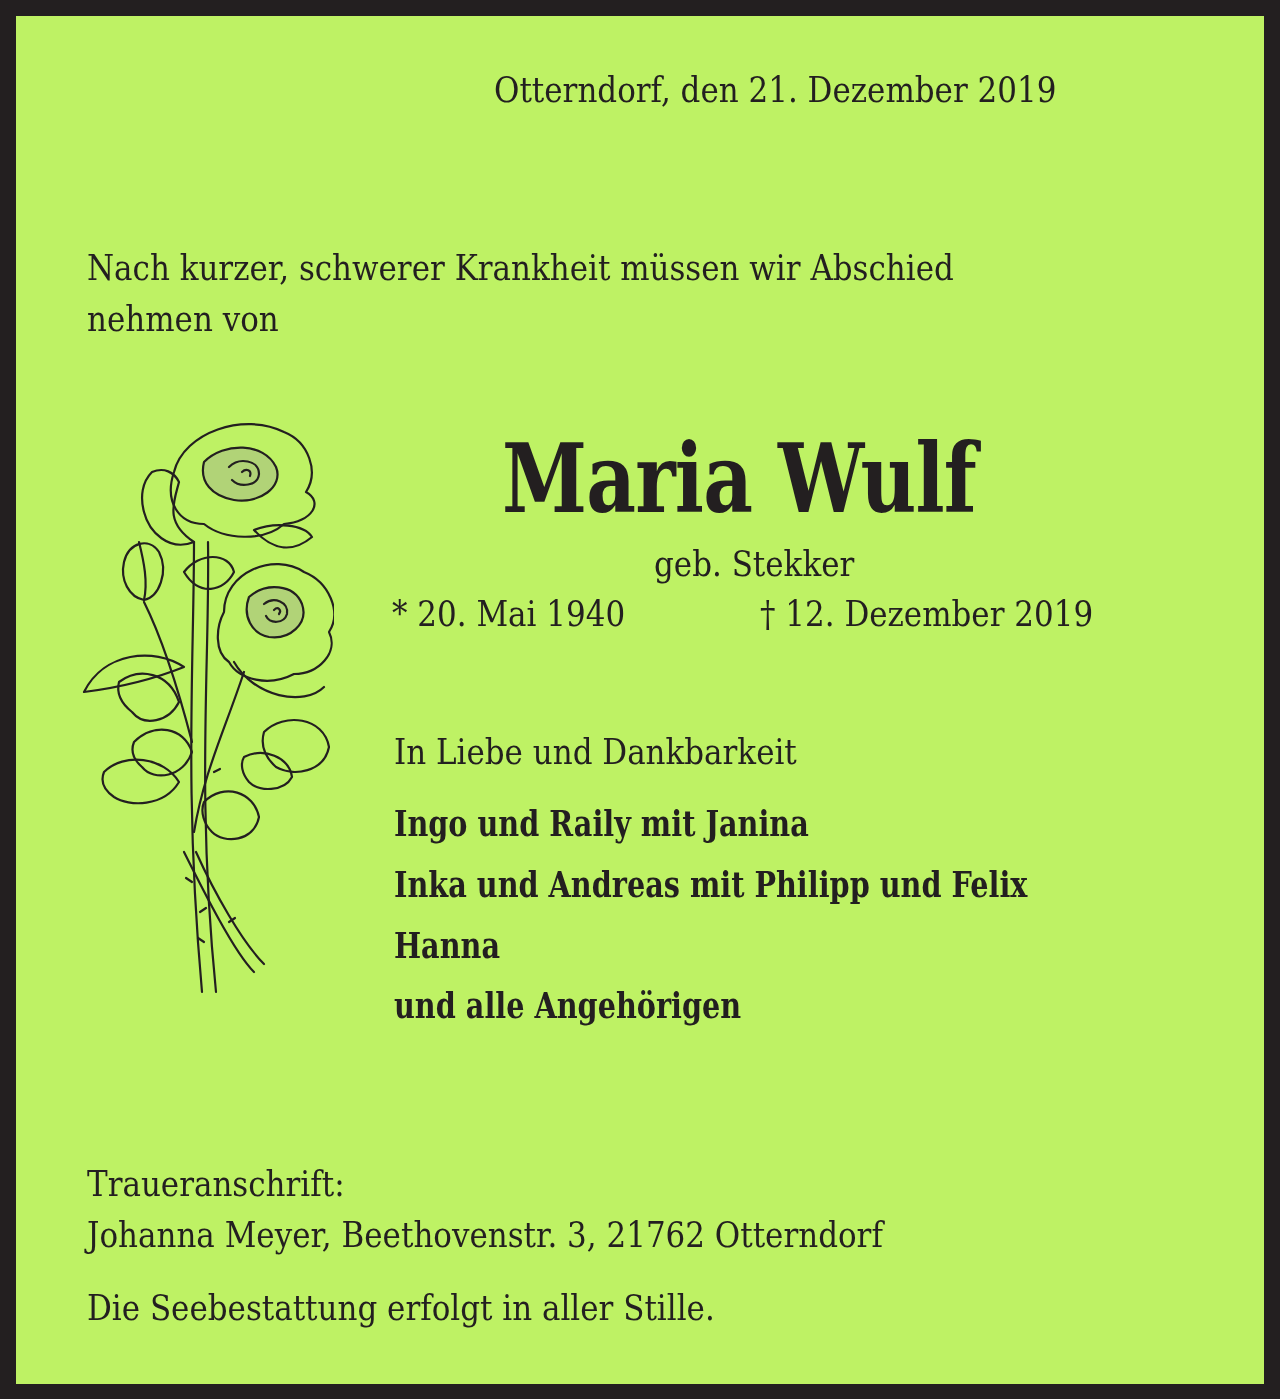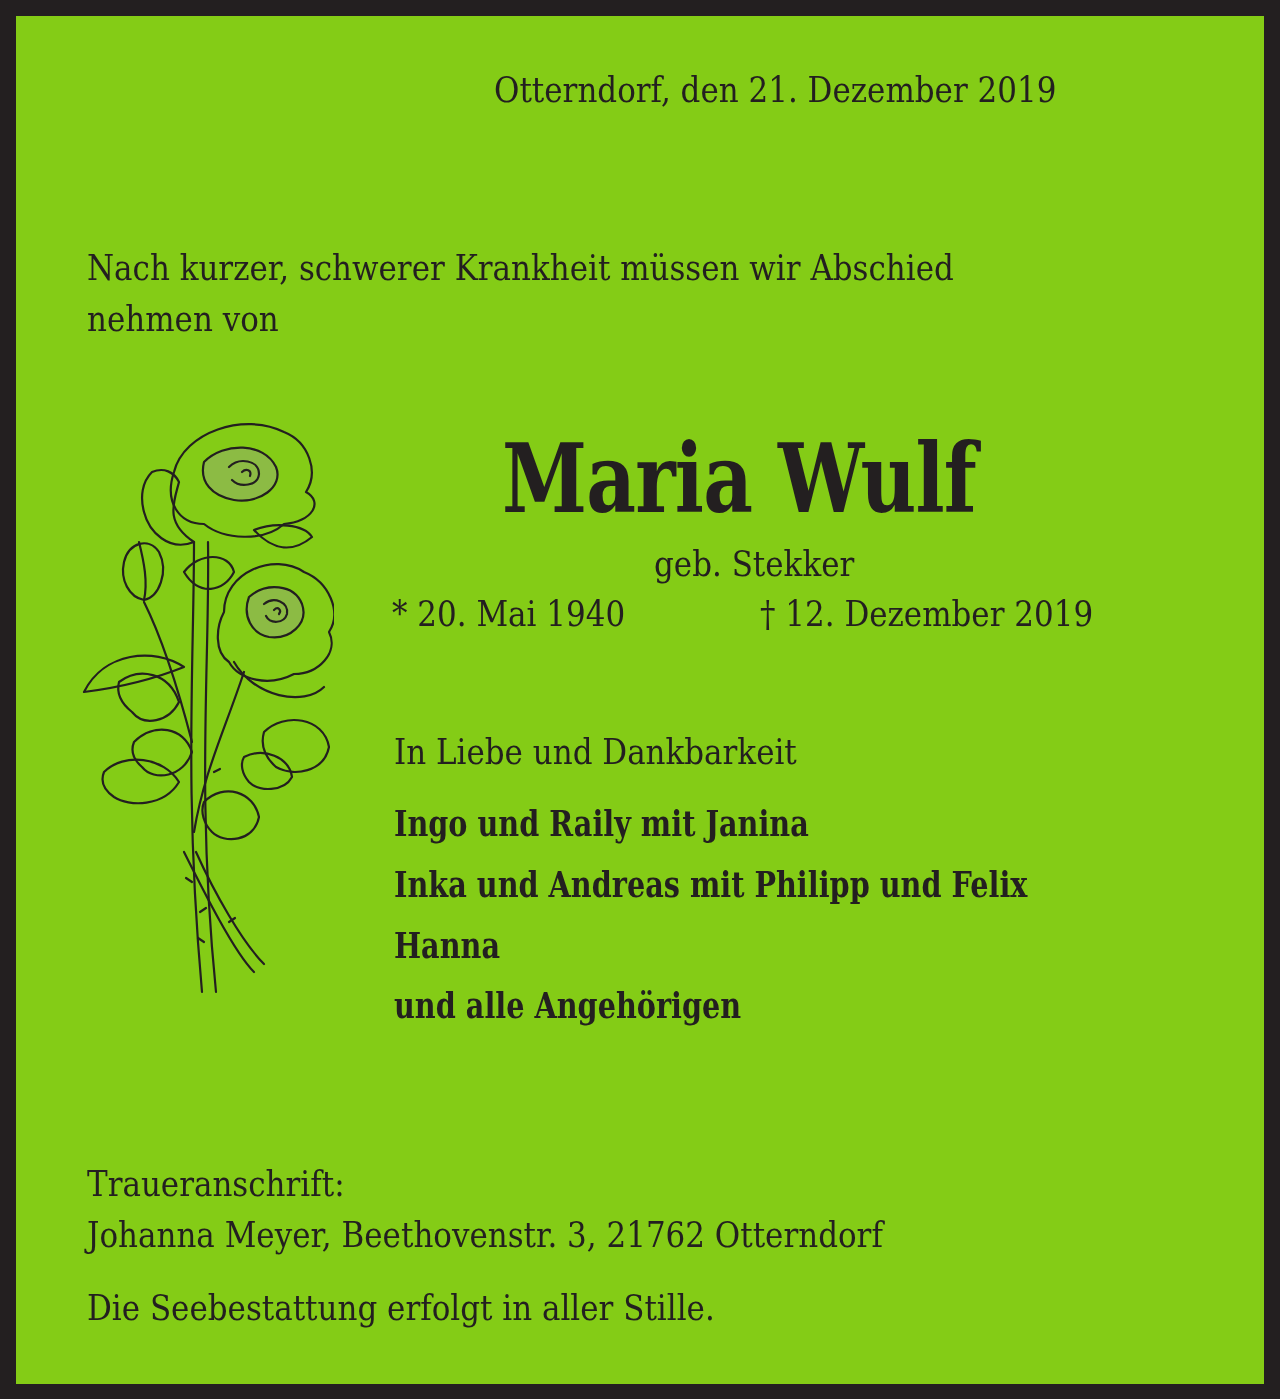--- a/index.html
+++ b/index.html
@@ -8,21 +8,21 @@
     background: #231f20;
     position: relative;
     overflow: hidden;
     font-family: "DejaVu Serif", "Liberation Serif", serif;
     color: #231f20;
   }
   .card {
     position: absolute;
     left: 16px; top: 16px;
     width: 1248px; height: 1368px;
-    background: #84cc16;
+    background: #bef264;
   }
   .t { position: absolute; white-space: nowrap; line-height: 1; }
   .reg { font-family: "DejaVu Serif", serif; font-weight: normal; font-size: 36px; transform-origin: 0 0; }
   .condensed { transform: scaleX(0.86); }
   .bold { font-family: "DejaVu Serif", serif; font-weight: bold; font-size: 35px; transform-origin: 0 0; transform: scaleX(0.82); }
   .name { font-family: "DejaVu Serif", serif; font-weight: bold; font-size: 96px; transform-origin: 0 0; transform: scaleX(0.80); letter-spacing: -1px; }
   .rose { position: absolute; left: 28px; top: 396px; width: 290px; height: 600px; }
 </style>
 </head>
 <body>

